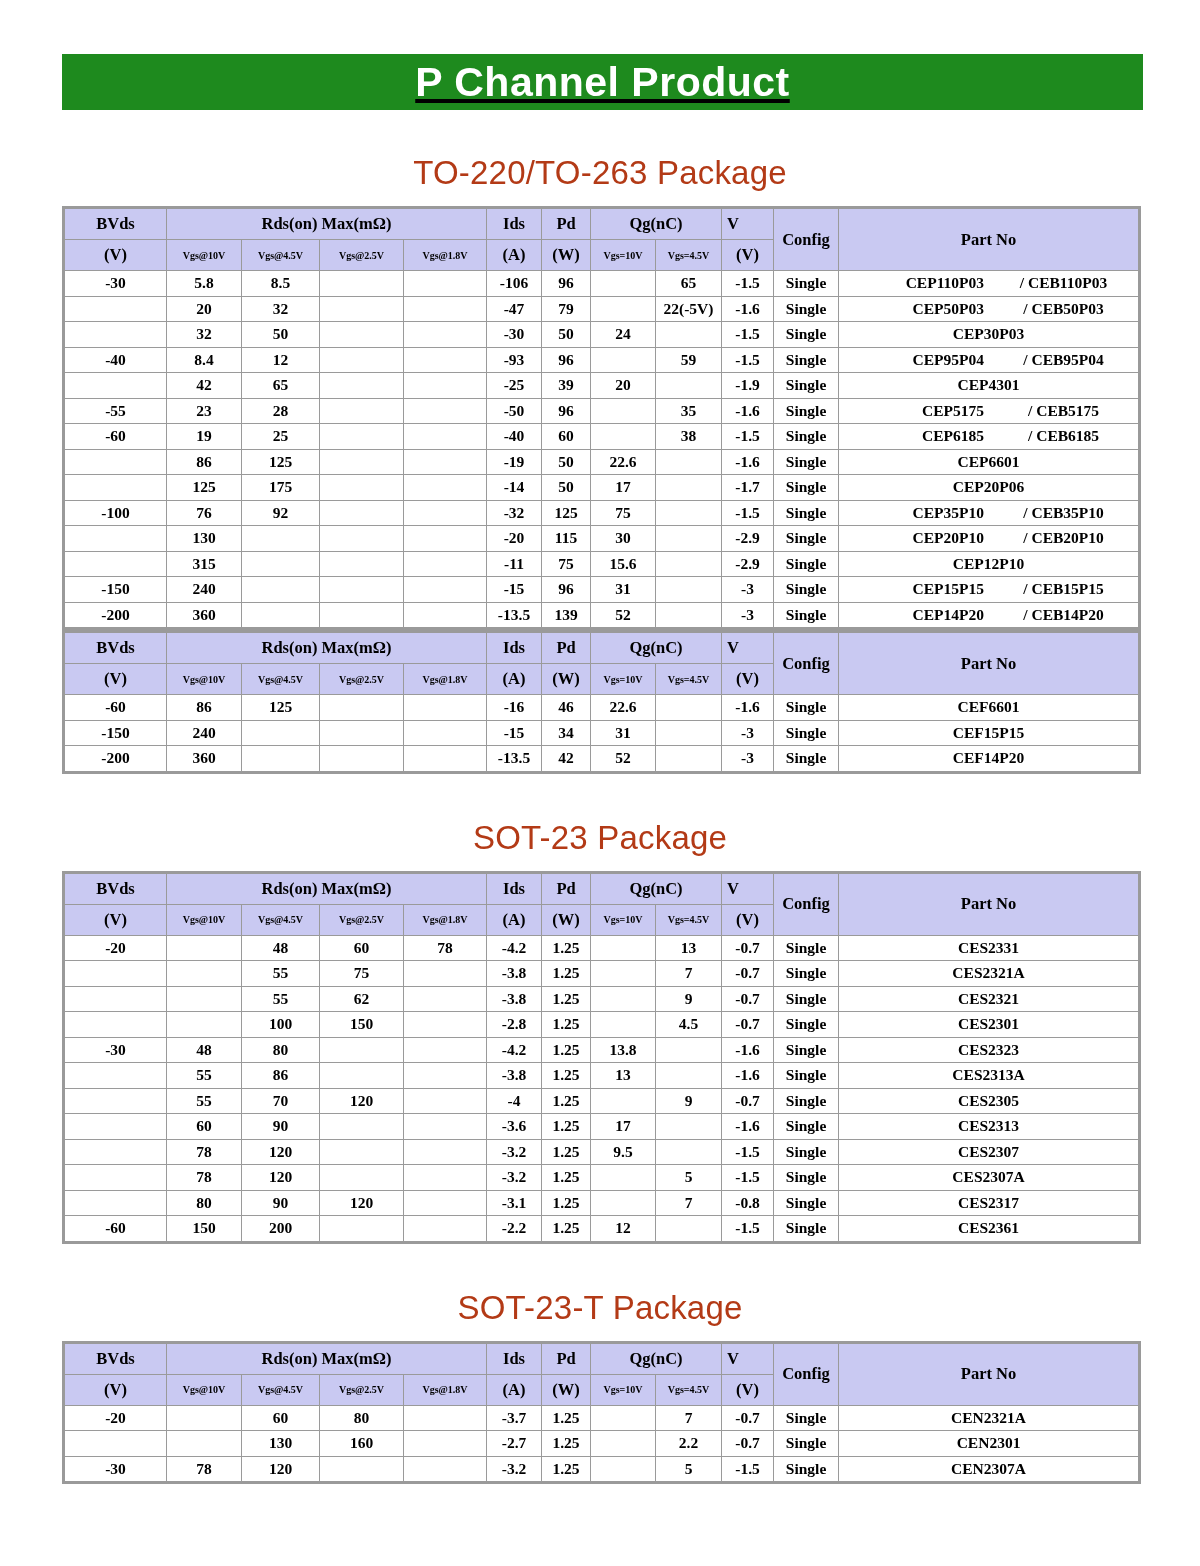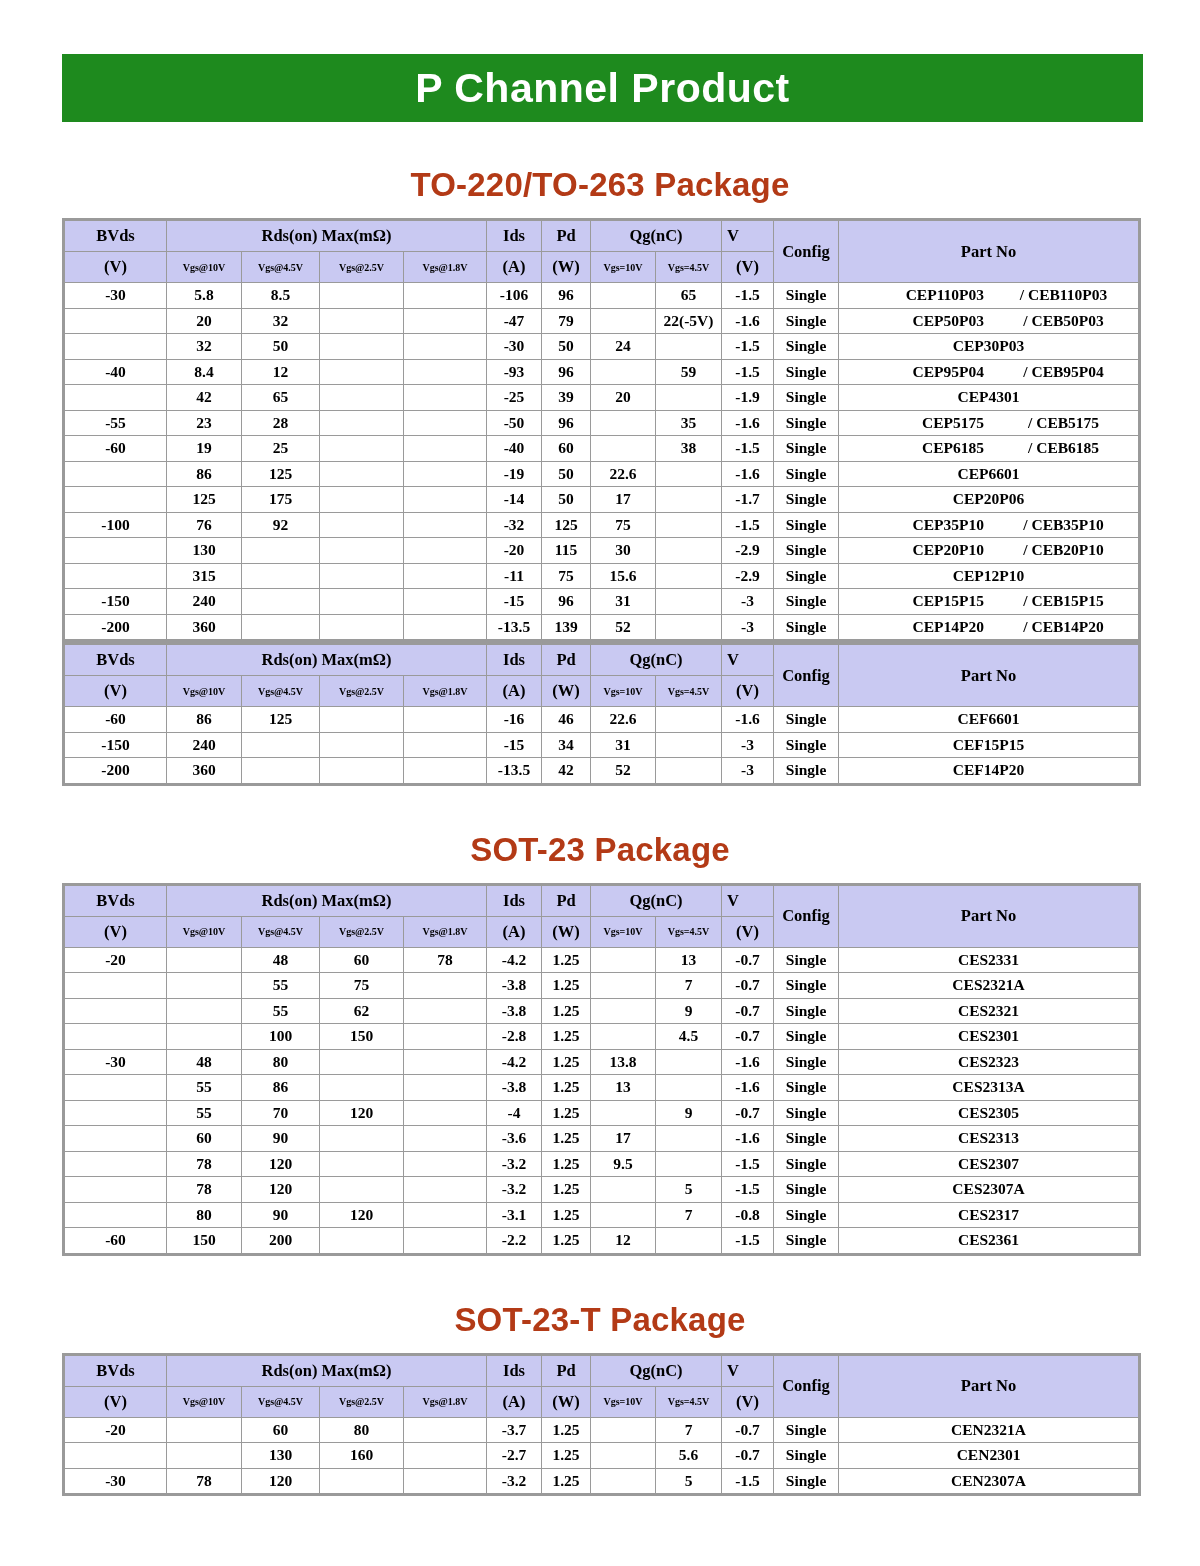--- a/index.html
+++ b/index.html
@@ -7,36 +7,36 @@
     width:1200px;min-height:1566px;background:#ffffff;
     font-family:"Liberation Sans","DejaVu Sans",sans-serif;
     -webkit-font-smoothing:antialiased;
   }
   .page{width:1200px;min-height:1566px;position:relative;box-sizing:border-box;padding:0;}
 
   
   .banner{
     margin:54px 57px 0 62px;
     background:#1e8a1e;
-    height:68px;
-    display:flex;align-items:center;justify-content:center;
+    height:56px;
+    display:flex;align-items:center;justify-content:center;text-decoration:underline;
   }
   .banner-title{
     color:#ffffff;
     font-size:41px;
     font-weight:bold;
     letter-spacing:0.5px;
     line-height:1;
   }
 
   
   .section-title{
     text-align:center;
     color:#b33a16;
-    font-weight:bold;
+    font-weight:normal;
     font-size:33px;
     letter-spacing:0.2px;
   }
   .t1-title{margin:44px 0 14px 0;}
   .t2-title{margin:45px 0 14px 0;}
   .t3-title{margin:45px 0 14px 0;}
   .t4-title{margin:45px 0 14px 0;}
 
   
   .tbl-wrap{margin:0 62px 0 62px;font-family:Liberation Serif, serif;}
@@ -700,21 +700,21 @@
             </tr>
             <tr>
               <td style="border-top-color: transparent;"></td>
               <td></td>
               <td>130</td>
               <td>160</td>
               <td></td>
               <td>-2.7</td>
               <td>1.25</td>
               <td></td>
-              <td>5.6</td>
+              <td>2.2</td>
               <td>-0.7</td>
               <td>Single</td>
               <td class="partno"><span class="pn-main">CEN2301</span><span class="pn-alt"></span></td>
             </tr>
             <tr>
               <td>-30</td>
               <td>78</td>
               <td>120</td>
               <td></td>
               <td></td>

